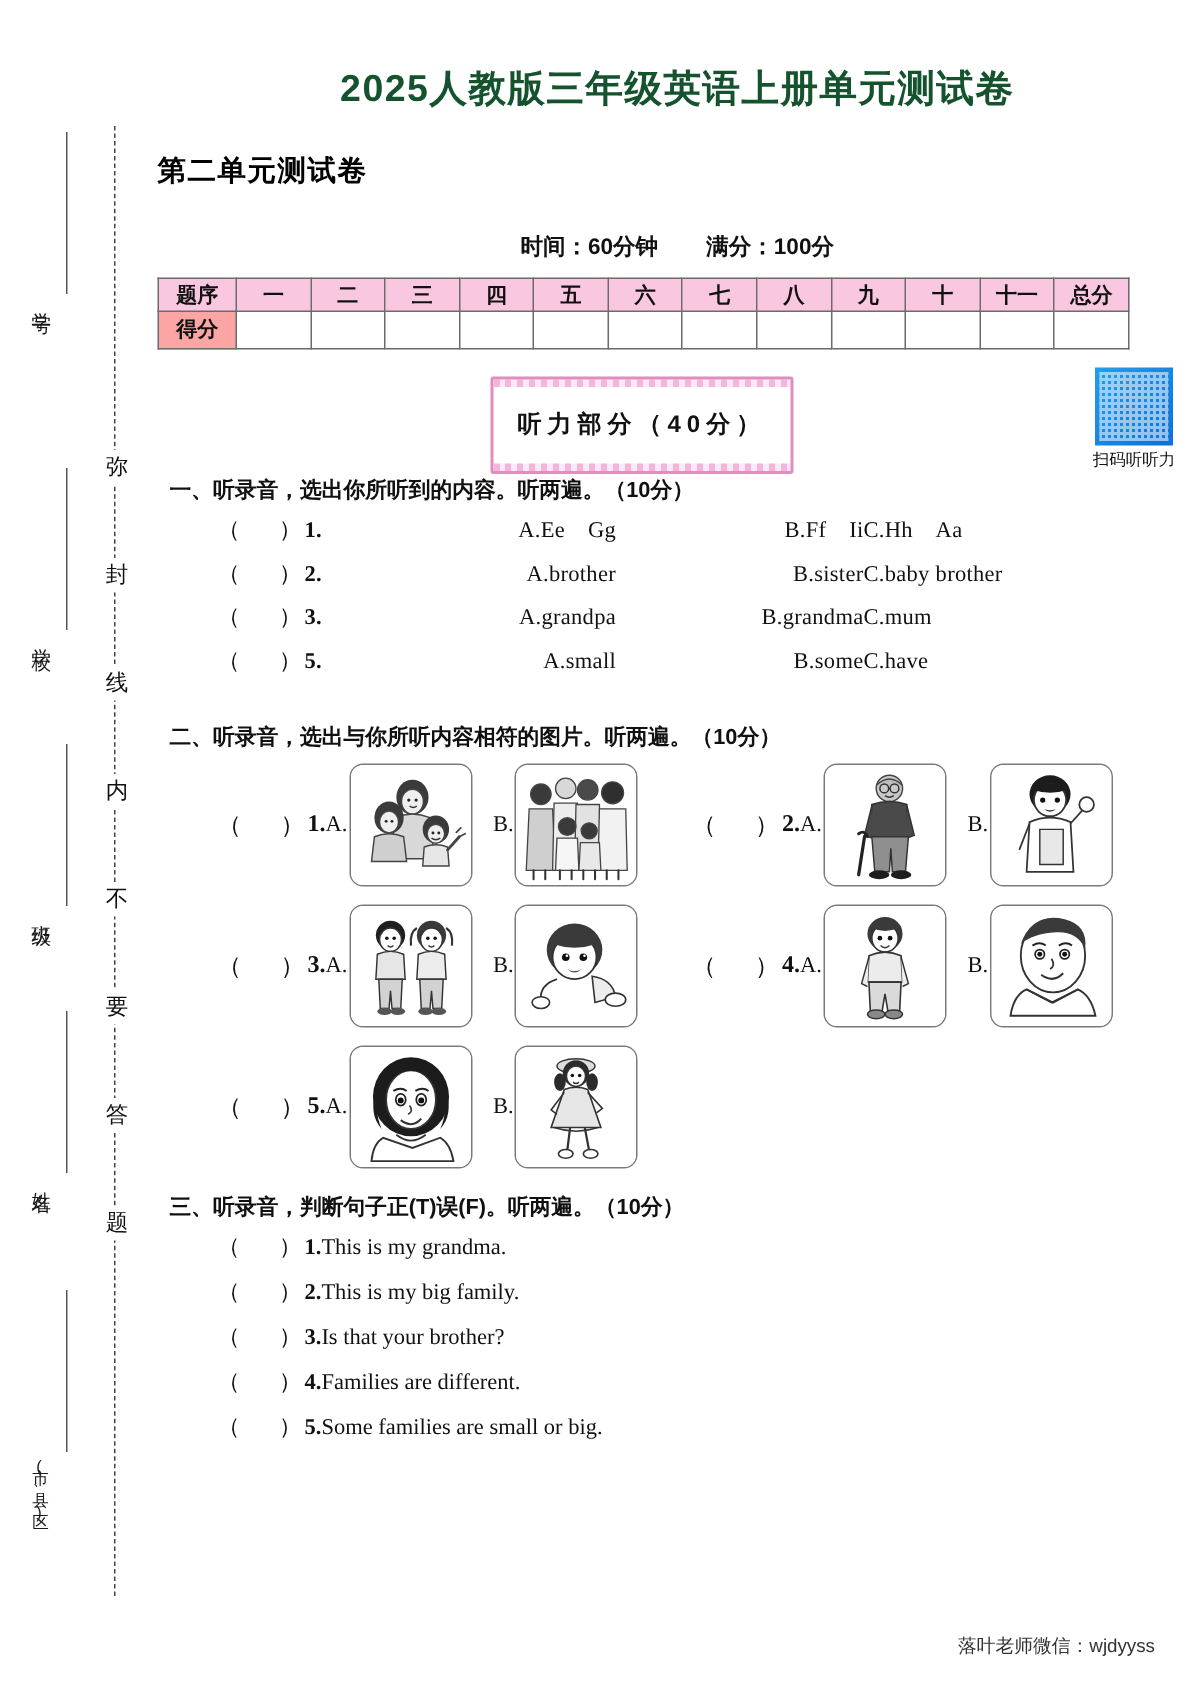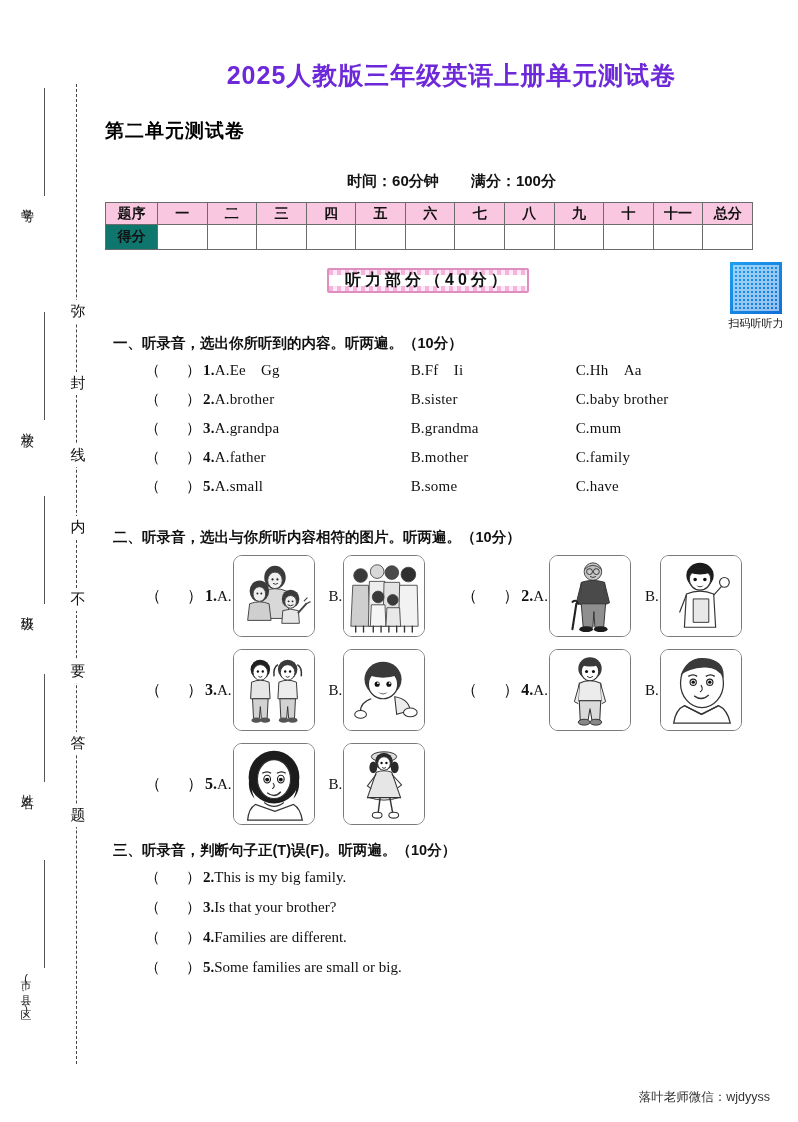--- a/index.html
+++ b/index.html
@@ -53,22 +53,22 @@
 
   
   .main { position: absolute; left: 105px; top: 0; width: 693px; height: 1122px; }
 
   .title1 {
     text-align: center;
     font-family: "Liberation Sans", "DejaVu Sans", sans-serif;
     font-weight: bold;
     font-size: 25px;
     letter-spacing: 1px;
-    margin-top: 59px;
-    color: #6d28d9;
+    margin-top: 42px;
+    color: #14532d;
   }
   .title2 {
     font-family: "Liberation Sans", "DejaVu Sans", sans-serif;
     font-weight: bold;
     font-size: 19px;
     letter-spacing: 1px;
     margin-top: 26px;
     color: #000;
   }
   .meta {
@@ -93,33 +93,33 @@
     text-align: center;
     vertical-align: middle;
     font-family: Liberation Serif, serif;
     font-size: 14px;
     font-weight: bold;
     color: #111;
   }
   table.score tr.hdr td { background: #f9c8e0; }
   table.score td.rowlbl { background: #f9c8e0; width: 52px; }
   table.score tr.body td { background: #fff; height: 25px; }
-  table.score tr.body td.rowlbl { background: #0f766e; }
+  table.score tr.body td.rowlbl { background: #fca5a5; }
 
   
   .banner-row {
     position: relative;
     height: 62px;
     margin-top: 12px;
   }
   .banner {
     position: absolute;
     left: 222px;
     top: 6px;
-    padding: 0 16px;
+    padding: 20px 16px;
     border: 2px solid #e08ec0;
     background:
       repeating-linear-gradient(90deg, #f3b6da 0 4px, #fde9f5 4px 8px) 0 0/100% 5px no-repeat,
       repeating-linear-gradient(90deg, #f3b6da 0 4px, #fde9f5 4px 8px) 0 100%/100% 5px no-repeat,
       #ffffff;
     font-family: "Liberation Sans", "DejaVu Sans", sans-serif;
     font-weight: bold;
     font-size: 16px;
     letter-spacing: 4px;
     color: #111;
@@ -156,21 +156,21 @@
   }
   .q-line {
     font-size: 15px;
     margin: 0 0 10px 40px;
     white-space: nowrap;
     letter-spacing: .2px;
   }
   .paren { letter-spacing: 0; }
   .paren .gap { display: inline-block; width: 26px; }
   .qnum { font-weight: bold; margin-left: 2px; }
-  .opt { display: inline-block; }
+  .opt { display: inline-block; text-align: right; }
   .optA { width: 196px; }
   .optB { width: 165px; }
 
   
   .pic-row { margin: 0 0 12px 40px; display: flex; align-items: center; }
   .pic-group { display: flex; align-items: center; }
   .pic-group.second { margin-left: 22px; }
   .pic-lbl { font-size: 15px; margin-right: 1px; }
   .pic-box {
     width: 82px; height: 82px;
@@ -281,23 +281,20 @@
   <div class="sec-head">一、听录音，选出你所听到的内容。听两遍。（10分）</div>
 
   <div class="q-line">
     <span class="paren">（<span class="gap"></span>）</span><span class="qnum">1.</span><span class="opt optA">A.Ee　Gg</span><span class="opt optB">B.Ff　Ii</span><span class="opt">C.Hh　Aa</span>
   </div>
   <div class="q-line">
     <span class="paren">（<span class="gap"></span>）</span><span class="qnum">2.</span><span class="opt optA">A.brother</span><span class="opt optB">B.sister</span><span class="opt">C.baby brother</span>
   </div>
   <div class="q-line">
     <span class="paren">（<span class="gap"></span>）</span><span class="qnum">3.</span><span class="opt optA">A.grandpa</span><span class="opt optB">B.grandma</span><span class="opt">C.mum</span>
-  </div>
-  <div class="q-line">
-    <span class="paren">（<span class="gap"></span>）</span><span class="qnum">4.</span><span class="opt optA">A.father</span><span class="opt optB">B.mother</span><span class="opt">C.family</span>
   </div>
   <div class="q-line">
     <span class="paren">（<span class="gap"></span>）</span><span class="qnum">5.</span><span class="opt optA">A.small</span><span class="opt optB">B.some</span><span class="opt">C.have</span>
   </div>
 
   <div class="sec-head" style="margin-top:32px;">二、听录音，选出与你所听内容相符的图片。听两遍。（10分）</div>
 
   <div class="pic-row">
     <div class="pic-group">
       <span class="paren">（<span class="gap"></span>）</span>
@@ -531,20 +528,23 @@
           <ellipse cx="34" cy="73" rx="5" ry="3" fill="#fff" stroke="#333" stroke-width="1.1"></ellipse>
           <ellipse cx="51" cy="73" rx="5" ry="3" fill="#fff" stroke="#333" stroke-width="1.1"></ellipse>
         </svg>
       </div>
     </div>
   </div>
 
   <div class="sec-head" style="margin-top:16px;">三、听录音，判断句子正(T)误(F)。听两遍。（10分）</div>
 
   <div class="tf-line">
+    <span class="paren">（<span class="gap"></span>）</span><span class="qnum">1.</span><span>This is my grandma.</span>
+  </div>
+  <div class="tf-line">
     <span class="paren">（<span class="gap"></span>）</span><span class="qnum">2.</span><span>This is my big family.</span>
   </div>
   <div class="tf-line">
     <span class="paren">（<span class="gap"></span>）</span><span class="qnum">3.</span><span>Is that your brother?</span>
   </div>
   <div class="tf-line">
     <span class="paren">（<span class="gap"></span>）</span><span class="qnum">4.</span><span>Families are different.</span>
   </div>
   <div class="tf-line">
     <span class="paren">（<span class="gap"></span>）</span><span class="qnum">5.</span><span>Some families are small or big.</span>

